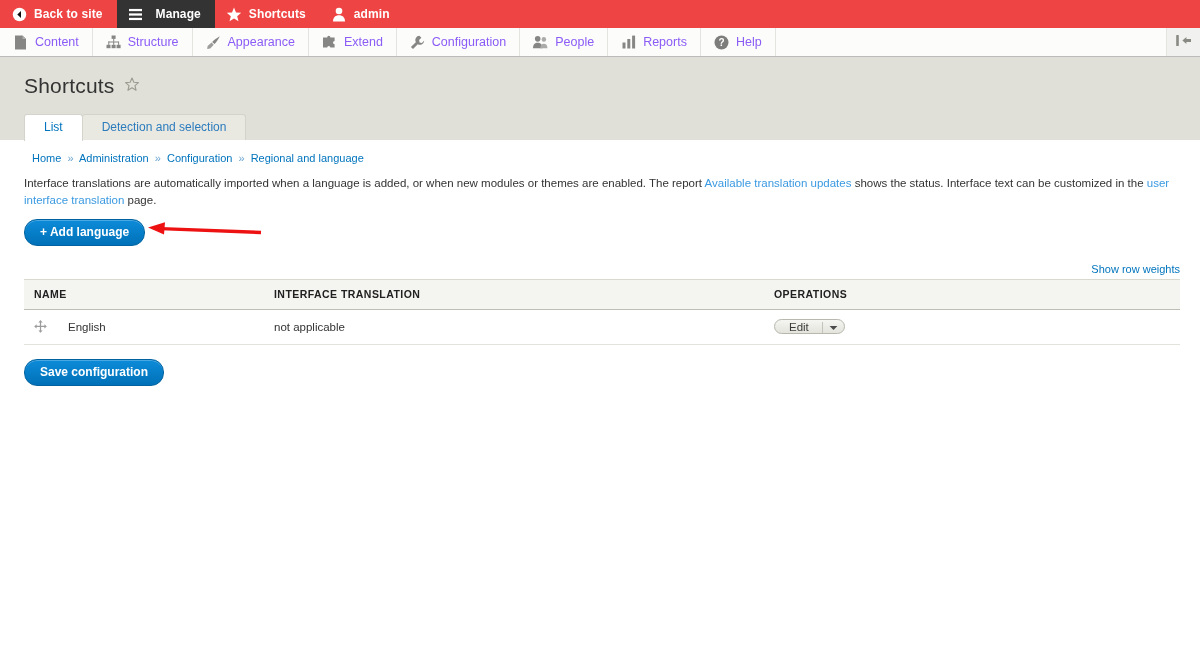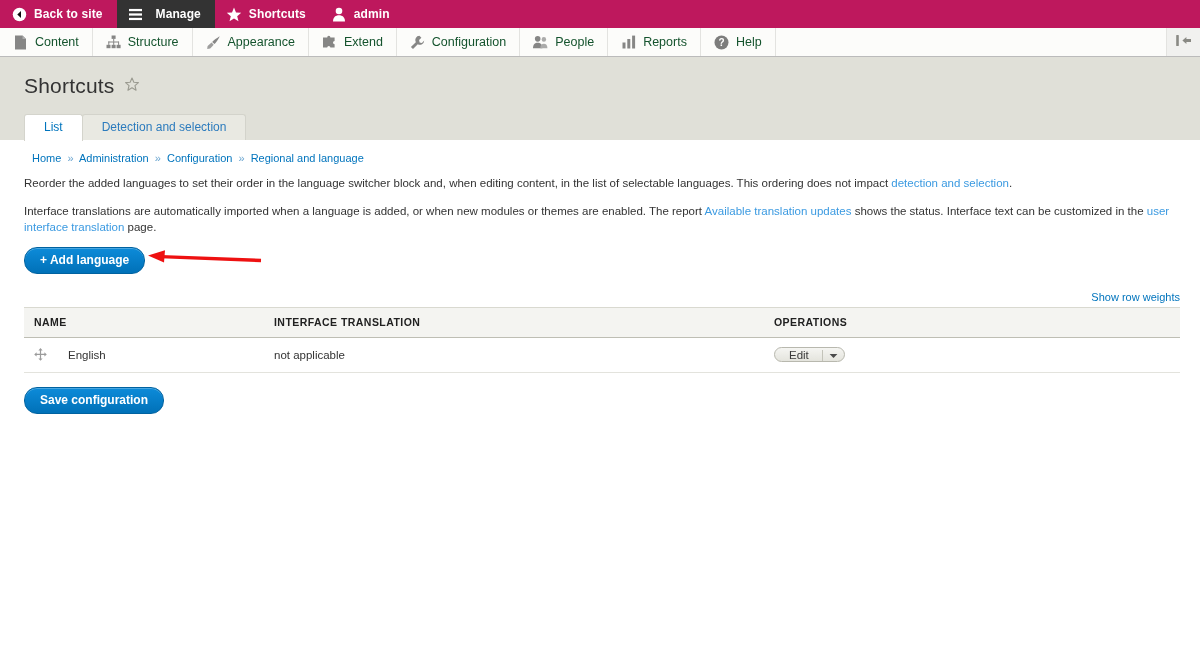--- a/index.html
+++ b/index.html
@@ -7,21 +7,21 @@
     margin: 0; padding: 0;
     width: 1200px; height: 650px;
     background: #fff;
     font-family: "Liberation Sans", sans-serif;
     -webkit-font-smoothing: antialiased;
   }
 
   
   .admin-bar {
     height: 28px;
-    background: #be185d;
+    background: #ef4444;
     display: flex;
     align-items: stretch;
     font-size: 12px;
     color: #fff;
   }
   .admin-bar .tb-item {
     display: flex;
     align-items: center;
     gap: 7px;
     padding: 0 14px 0 11px;
@@ -46,21 +46,21 @@
     font-size: 12.5px;
     color: #444;
     position: relative;
   }
   .menu-bar .m-item {
     display: flex;
     align-items: center;
     gap: 7px;
     padding: 0 13px;
     border-right: 1px solid #e3e3e0;
-    color: #14532d;
+    color: #8b5cf6;
     white-space: nowrap;
   }
   .menu-bar .m-item:first-child { border-left: none; }
   .m-icon { display: inline-flex; align-items: center; justify-content: center; width: 15px; height: 15px; opacity: .72; }
   .menu-bar .m-spacer { flex: 1; border-right: 1px solid #e3e3e0; }
   .menu-bar .m-orient {
     width: 33px;
     display: flex; align-items: center; justify-content: center;
     background: #f1f1ef;
   }
@@ -399,21 +399,20 @@
   <div class="breadcrumb">
     <a href="#">Home</a>
     <span class="sep">»</span>
     <a href="#">Administration</a>
     <span class="sep">»</span>
     <a href="#">Configuration</a>
     <span class="sep">»</span>
     <a href="#">Regional and language</a>
   </div>
 
-  <p class="desc"><span>Reorder the added languages to set their order in the language switcher block and, when editing content, in the list of selectable languages. This ordering does not impact </span><a href="#">detection and selection</a><span>.</span></p>
 
   <p class="desc"><span>Interface translations are automatically imported when a language is added, or when new modules or themes are enabled. The report </span><a href="#">Available translation updates</a><span> shows the status. Interface text can be customized in the </span><a href="#">user interface translation</a><span> page.</span></p>
 
   <div class="addlang-row">
     <span class="btn-blue">+ Add language</span>
     <span class="red-arrow">
       <svg width="120" height="22" viewBox="0 0 120 22">
         <line x1="117" y1="13.5" x2="17" y2="9.6" stroke="#ee1111" stroke-width="3.4"></line>
         <path d="M4 8.6 L21 3.2 L20 15.4 Z" fill="#ee1111"></path>
       </svg>

